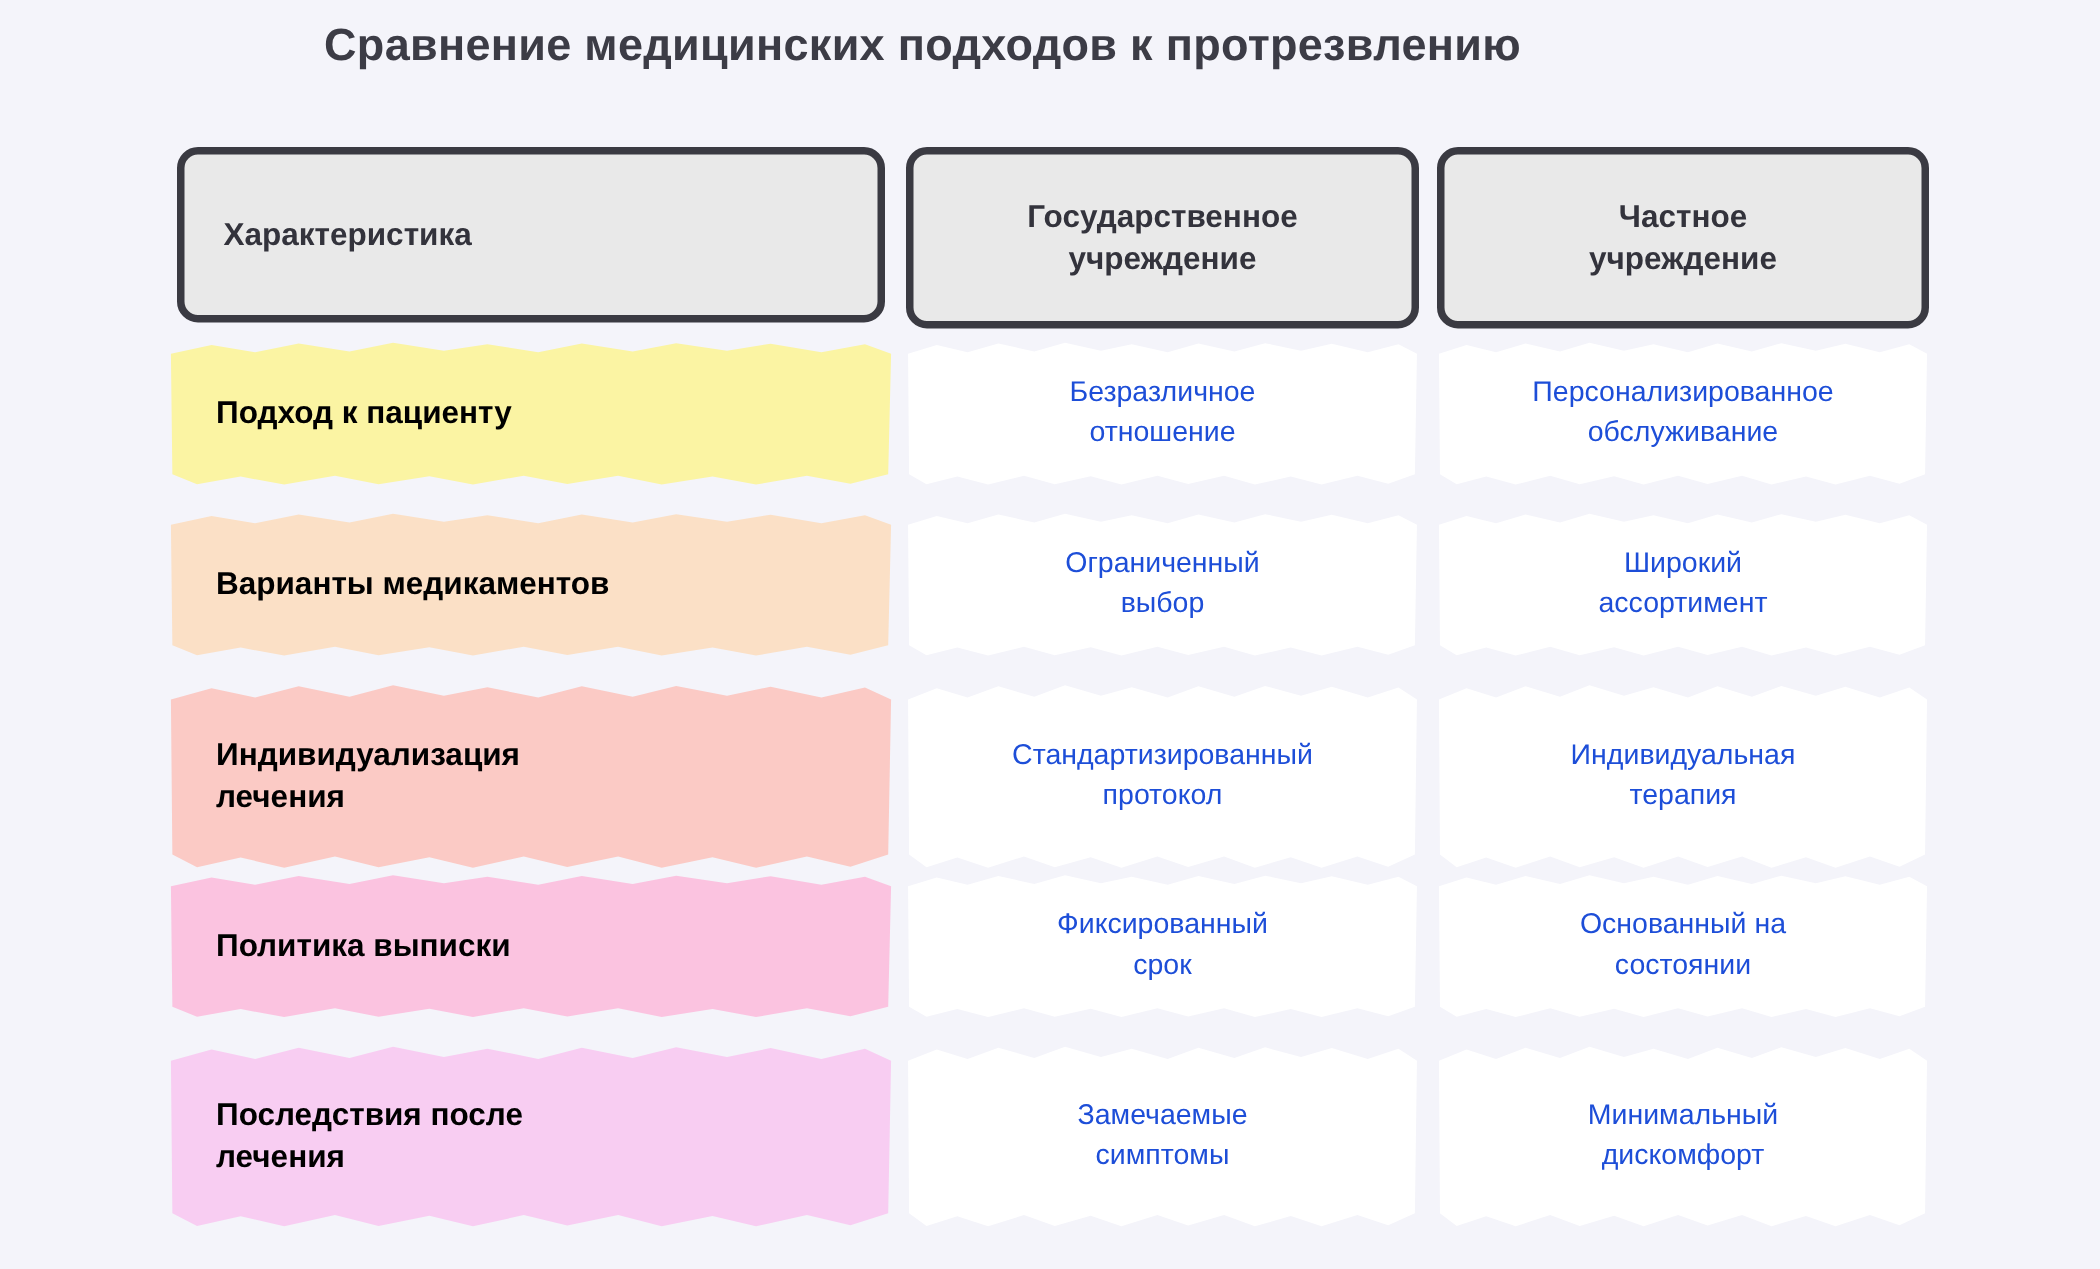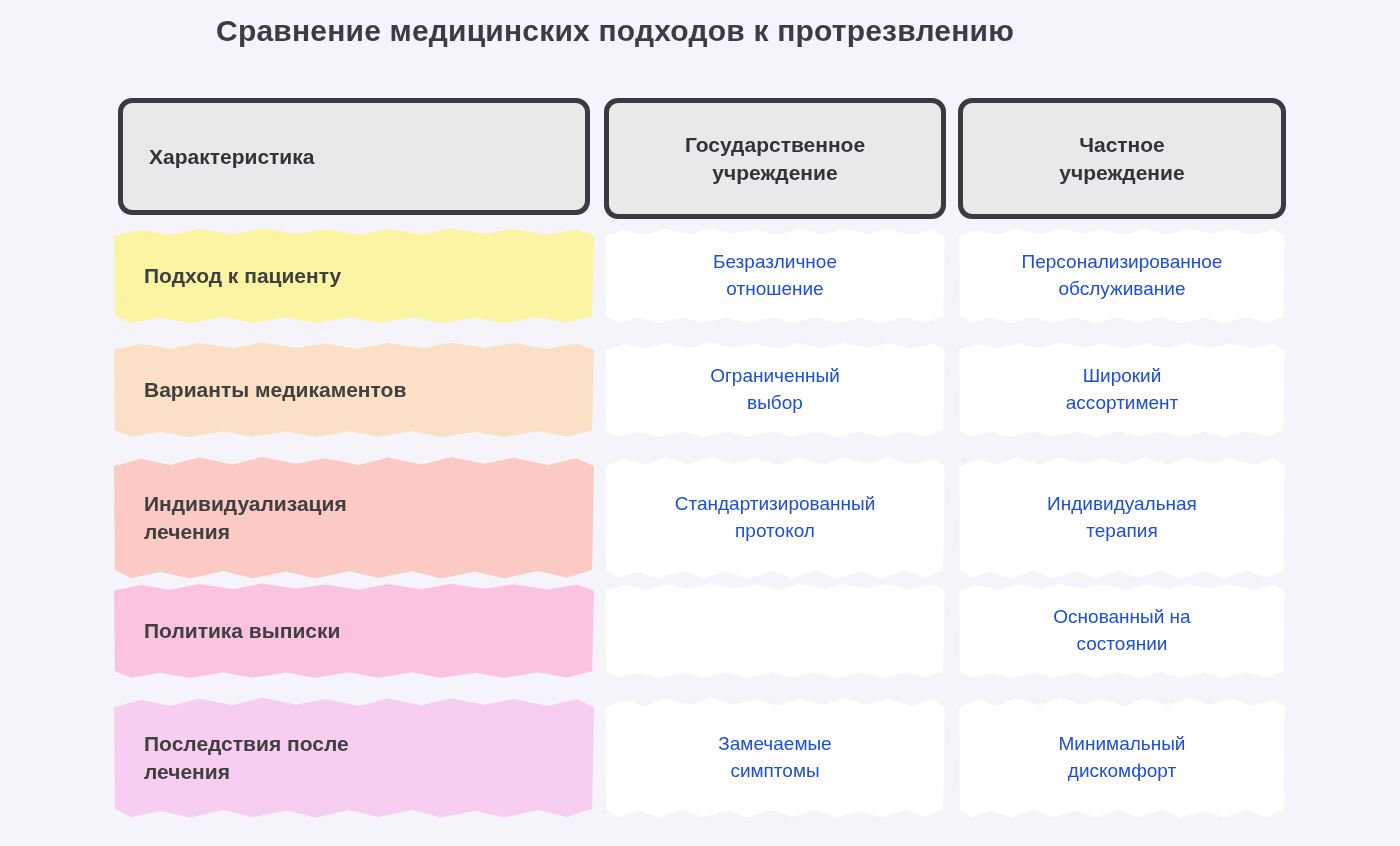--- a/index.html
+++ b/index.html
@@ -80,21 +80,21 @@
     position:absolute;inset:0;
   }
   .rowlabel .txt{
     position:relative;
     z-index:2;
     padding-left:32px;
     padding-right:14px;
     font-weight:bold;
     font-size:21px;
     line-height:1.33;
-    color:#404040;
+    color:#000000;
     text-align:left;
   }
 
   
   .valcell{
     position:absolute;
     box-sizing:border-box;
     display:flex;
     align-items:center;
     justify-content:center;
@@ -165,20 +165,21 @@
       <div class="valcell" style="top: 455px; height: 126px; left: 958px; width: 328px;">
         <div class="bg ragged"></div>
         <div class="txt">Индивидуальная<br>терапия</div>
       </div>
       <div class="rowlabel" style="top: 582px; height: 98px;">
         <div class="bg ragged" style="background:#fbc3e0"></div>
         <div class="txt">Политика выписки</div>
       </div>
       <div class="valcell" style="top: 582px; height: 98px; left: 604px; width: 342px;">
         <div class="bg ragged"></div>
+        <div class="txt">Фиксированный<br>срок</div>
       </div>
       <div class="valcell" style="top: 582px; height: 98px; left: 958px; width: 328px;">
         <div class="bg ragged"></div>
         <div class="txt">Основанный на<br>состоянии</div>
       </div>
       <div class="rowlabel" style="top: 696px; height: 124px;">
         <div class="bg ragged" style="background:#f8cdf2"></div>
         <div class="txt">Последствия после<br>лечения</div>
       </div>
       <div class="valcell" style="top: 696px; height: 124px; left: 604px; width: 342px;">

